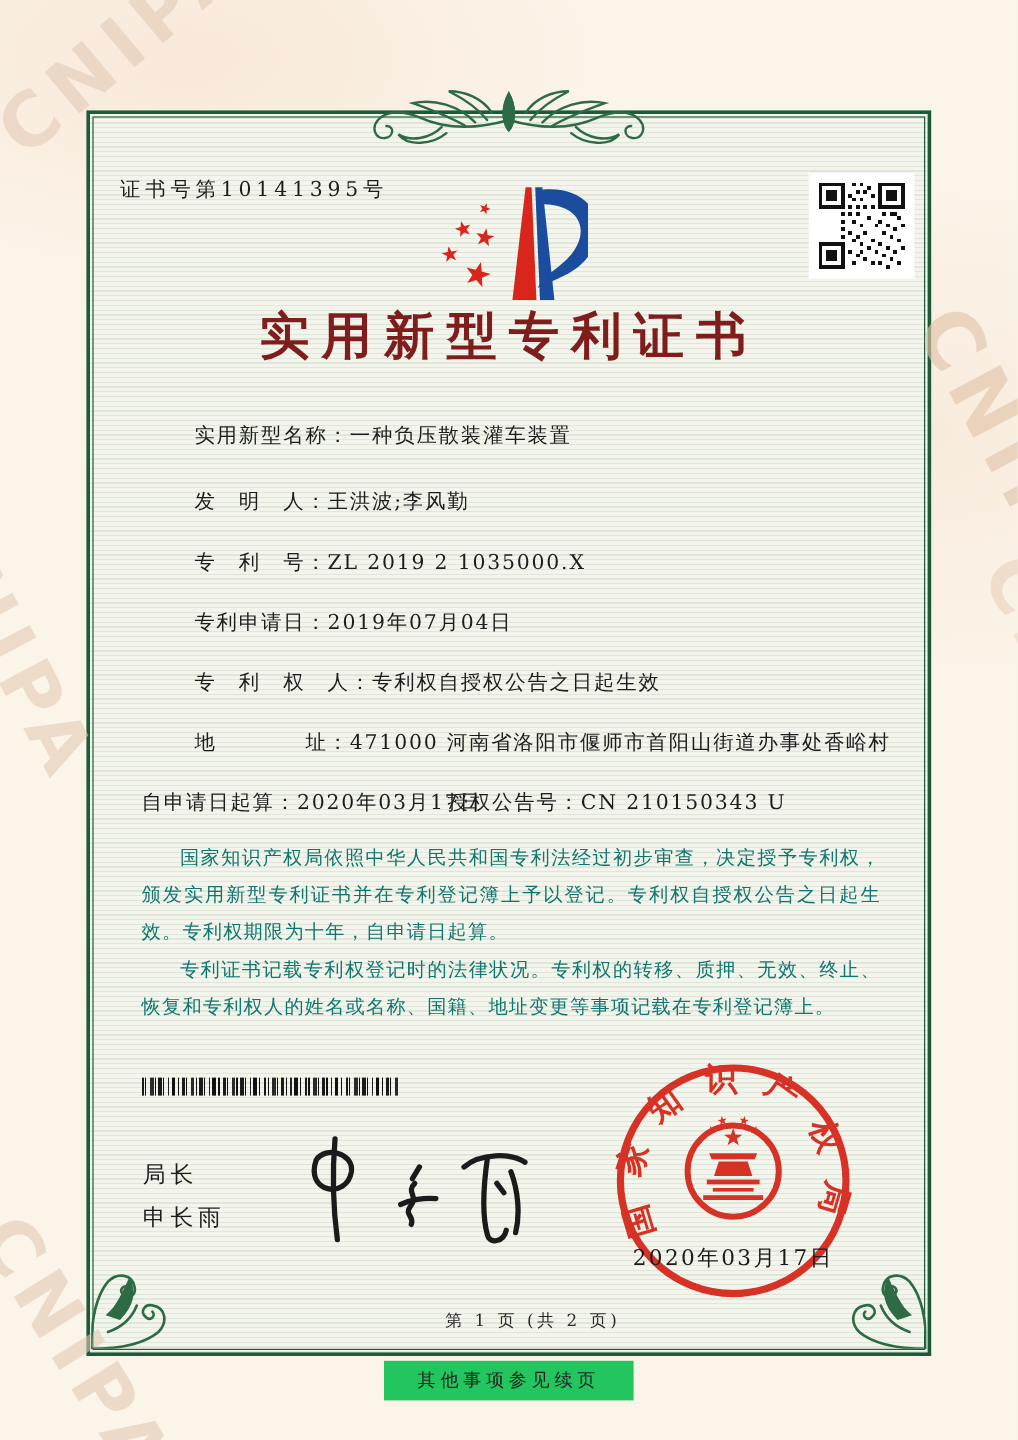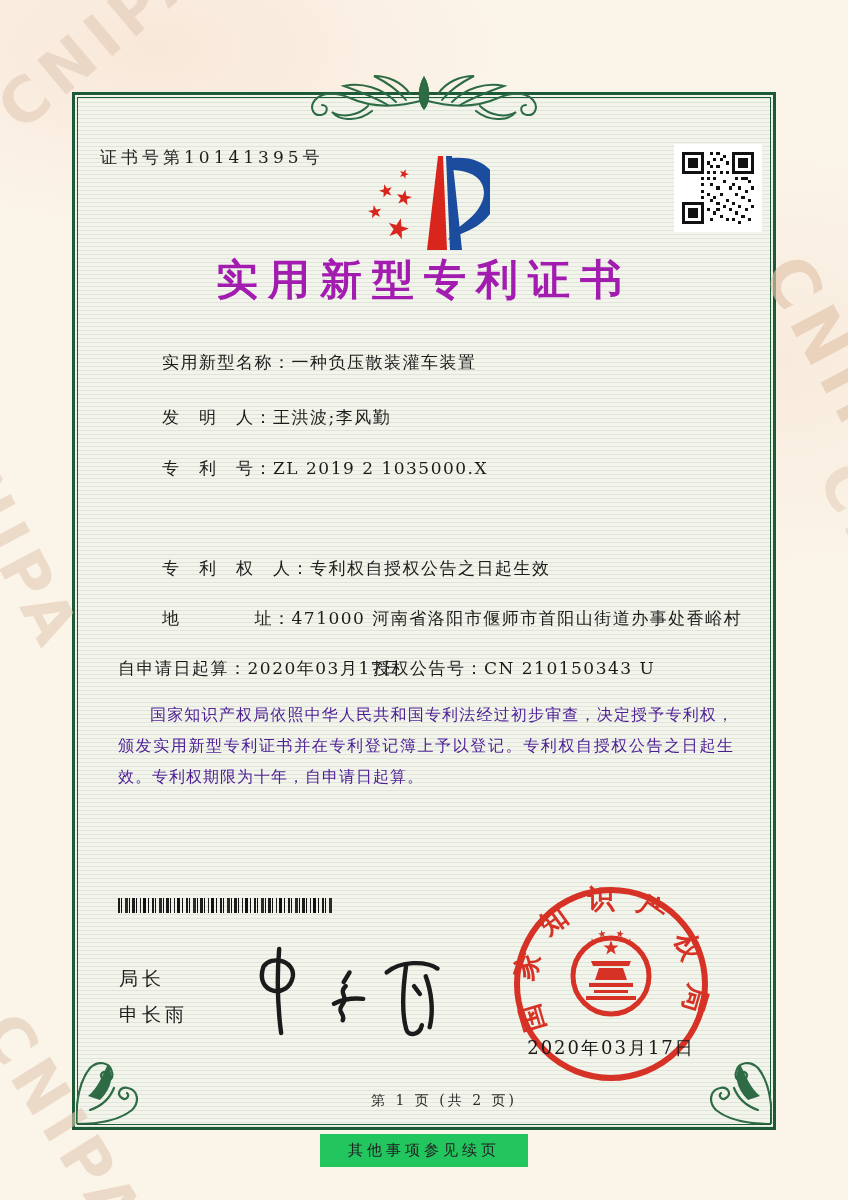--- a/index.html
+++ b/index.html
@@ -38,30 +38,30 @@
   .orn-top{left:284px;top:64px;}
   .orn-bl{left:76px;top:1040px;transform:scaleX(-1);}
   .orn-br{left:688px;top:1040px;}
   
   .certno{position:absolute;left:100px;top:146px;font-size:17px;letter-spacing:4px;color:#1d1d1d;}
   .logo{position:absolute;left:350px;top:140px;}
   .qr{position:absolute;left:674px;top:144px;width:88px;height:88px;background:#fff;
       display:flex;align-items:center;justify-content:center;}
   .title{
     position:absolute;left:0;right:0;top:252px;text-align:center;
-    font-size:42px;font-weight:700;letter-spacing:10px;color:#a21caf;
+    font-size:42px;font-weight:700;letter-spacing:10px;color:#7f1d1d;
   }
   
   .frow{position:absolute;left:118px;width:626px;font-size:17px;letter-spacing:1.5px;color:#1c1c1c;white-space:nowrap;margin-left:44px;}
   .r0{top:351px;} .r1{top:406px;} .r2{top:457px;} .r3{top:507px;} .r4{top:557px;} .r5{top:607px;}
   .grow{position:absolute;top:657px;left:0;width:848px;font-size:17px;letter-spacing:1.5px;color:#1c1c1c;white-space:nowrap;}
   .gpair1{position:absolute;left:118px;} .gpair2{position:absolute;left:373px;}
   
   .paras{position:absolute;left:118px;top:699px;width:616px;font-size:16px;line-height:31px;
-         letter-spacing:1px;color:#4c1d95;text-align:justify;}
+         letter-spacing:1px;color:#0f766e;text-align:justify;}
   .paras p{margin:0;text-indent:2em;}
   
   .barcode{position:absolute;left:118px;top:898px;width:214px;height:15px;
     background:repeating-linear-gradient(90deg,
       #1b1b1b 0 2px, transparent 2px 3px, #111 3px 4px, transparent 4px 7px,
       #2a2a2a 7px 10px, transparent 10px 11px, #111 11px 12px, transparent 12px 14px,
       #1b1b1b 14px 17px, transparent 17px 18px, #111 18px 19px, transparent 19px 22px,
       #222 22px 23px, transparent 23px 25px, #111 25px 28px, transparent 28px 30px,
       #111 30px 31px, transparent 31px 34px);
   }
@@ -223,38 +223,42 @@
 
     <div class="frow r0">
       <span>实用新型名称：</span><span>一种负压散装灌车装置</span>
     </div>
     <div class="frow r1">
       <span>发　明　人：</span><span>王洪波;李风勤</span>
     </div>
     <div class="frow r2">
       <span>专　利　号：</span><span>ZL 2019 2 1035000.X</span>
     </div>
+    <div class="frow r3">
+      <span>专利申请日：</span><span>2019年07月04日</span>
+    </div>
     <div class="frow r4">
       <span>专　利　权　人：</span><span>专利权自授权公告之日起生效</span>
     </div>
     <div class="frow r5">
       <span>地　　　　址：</span><span>471000 河南省洛阳市偃师市首阳山街道办事处香峪村</span>
     </div>
 
     <div class="grow">
       <span class="gpair1">
         <span>自申请日起算：</span><span>2020年03月17日</span>
       </span>
       <span class="gpair2">
         <span>授权公告号：</span><span>CN 210150343 U</span>
       </span>
     </div>
 
     <div class="paras">
       <p>国家知识产权局依照中华人民共和国专利法经过初步审查，决定授予专利权，颁发实用新型专利证书并在专利登记簿上予以登记。专利权自授权公告之日起生效。专利权期限为十年，自申请日起算。</p>
+      <p>专利证书记载专利权登记时的法律状况。专利权的转移、质押、无效、终止、恢复和专利权人的姓名或名称、国籍、地址变更等事项记载在专利登记簿上。</p>
     </div>
 
     <div class="barcode"></div>
 
     <div class="sigrole">局长</div>
     <div class="signame">申长雨</div>
     <svg class="sigscript" width="215" height="100" viewBox="0 0 220 100">
       <g fill="none" stroke="#1b1b1b" stroke-width="4.5" stroke-linecap="round" stroke-linejoin="round">
         <path d="M36,6 C34,30 34,62 38,92"></path>
         <path d="M20,24 C10,52 46,58 50,34 C52,18 28,12 20,24"></path>

